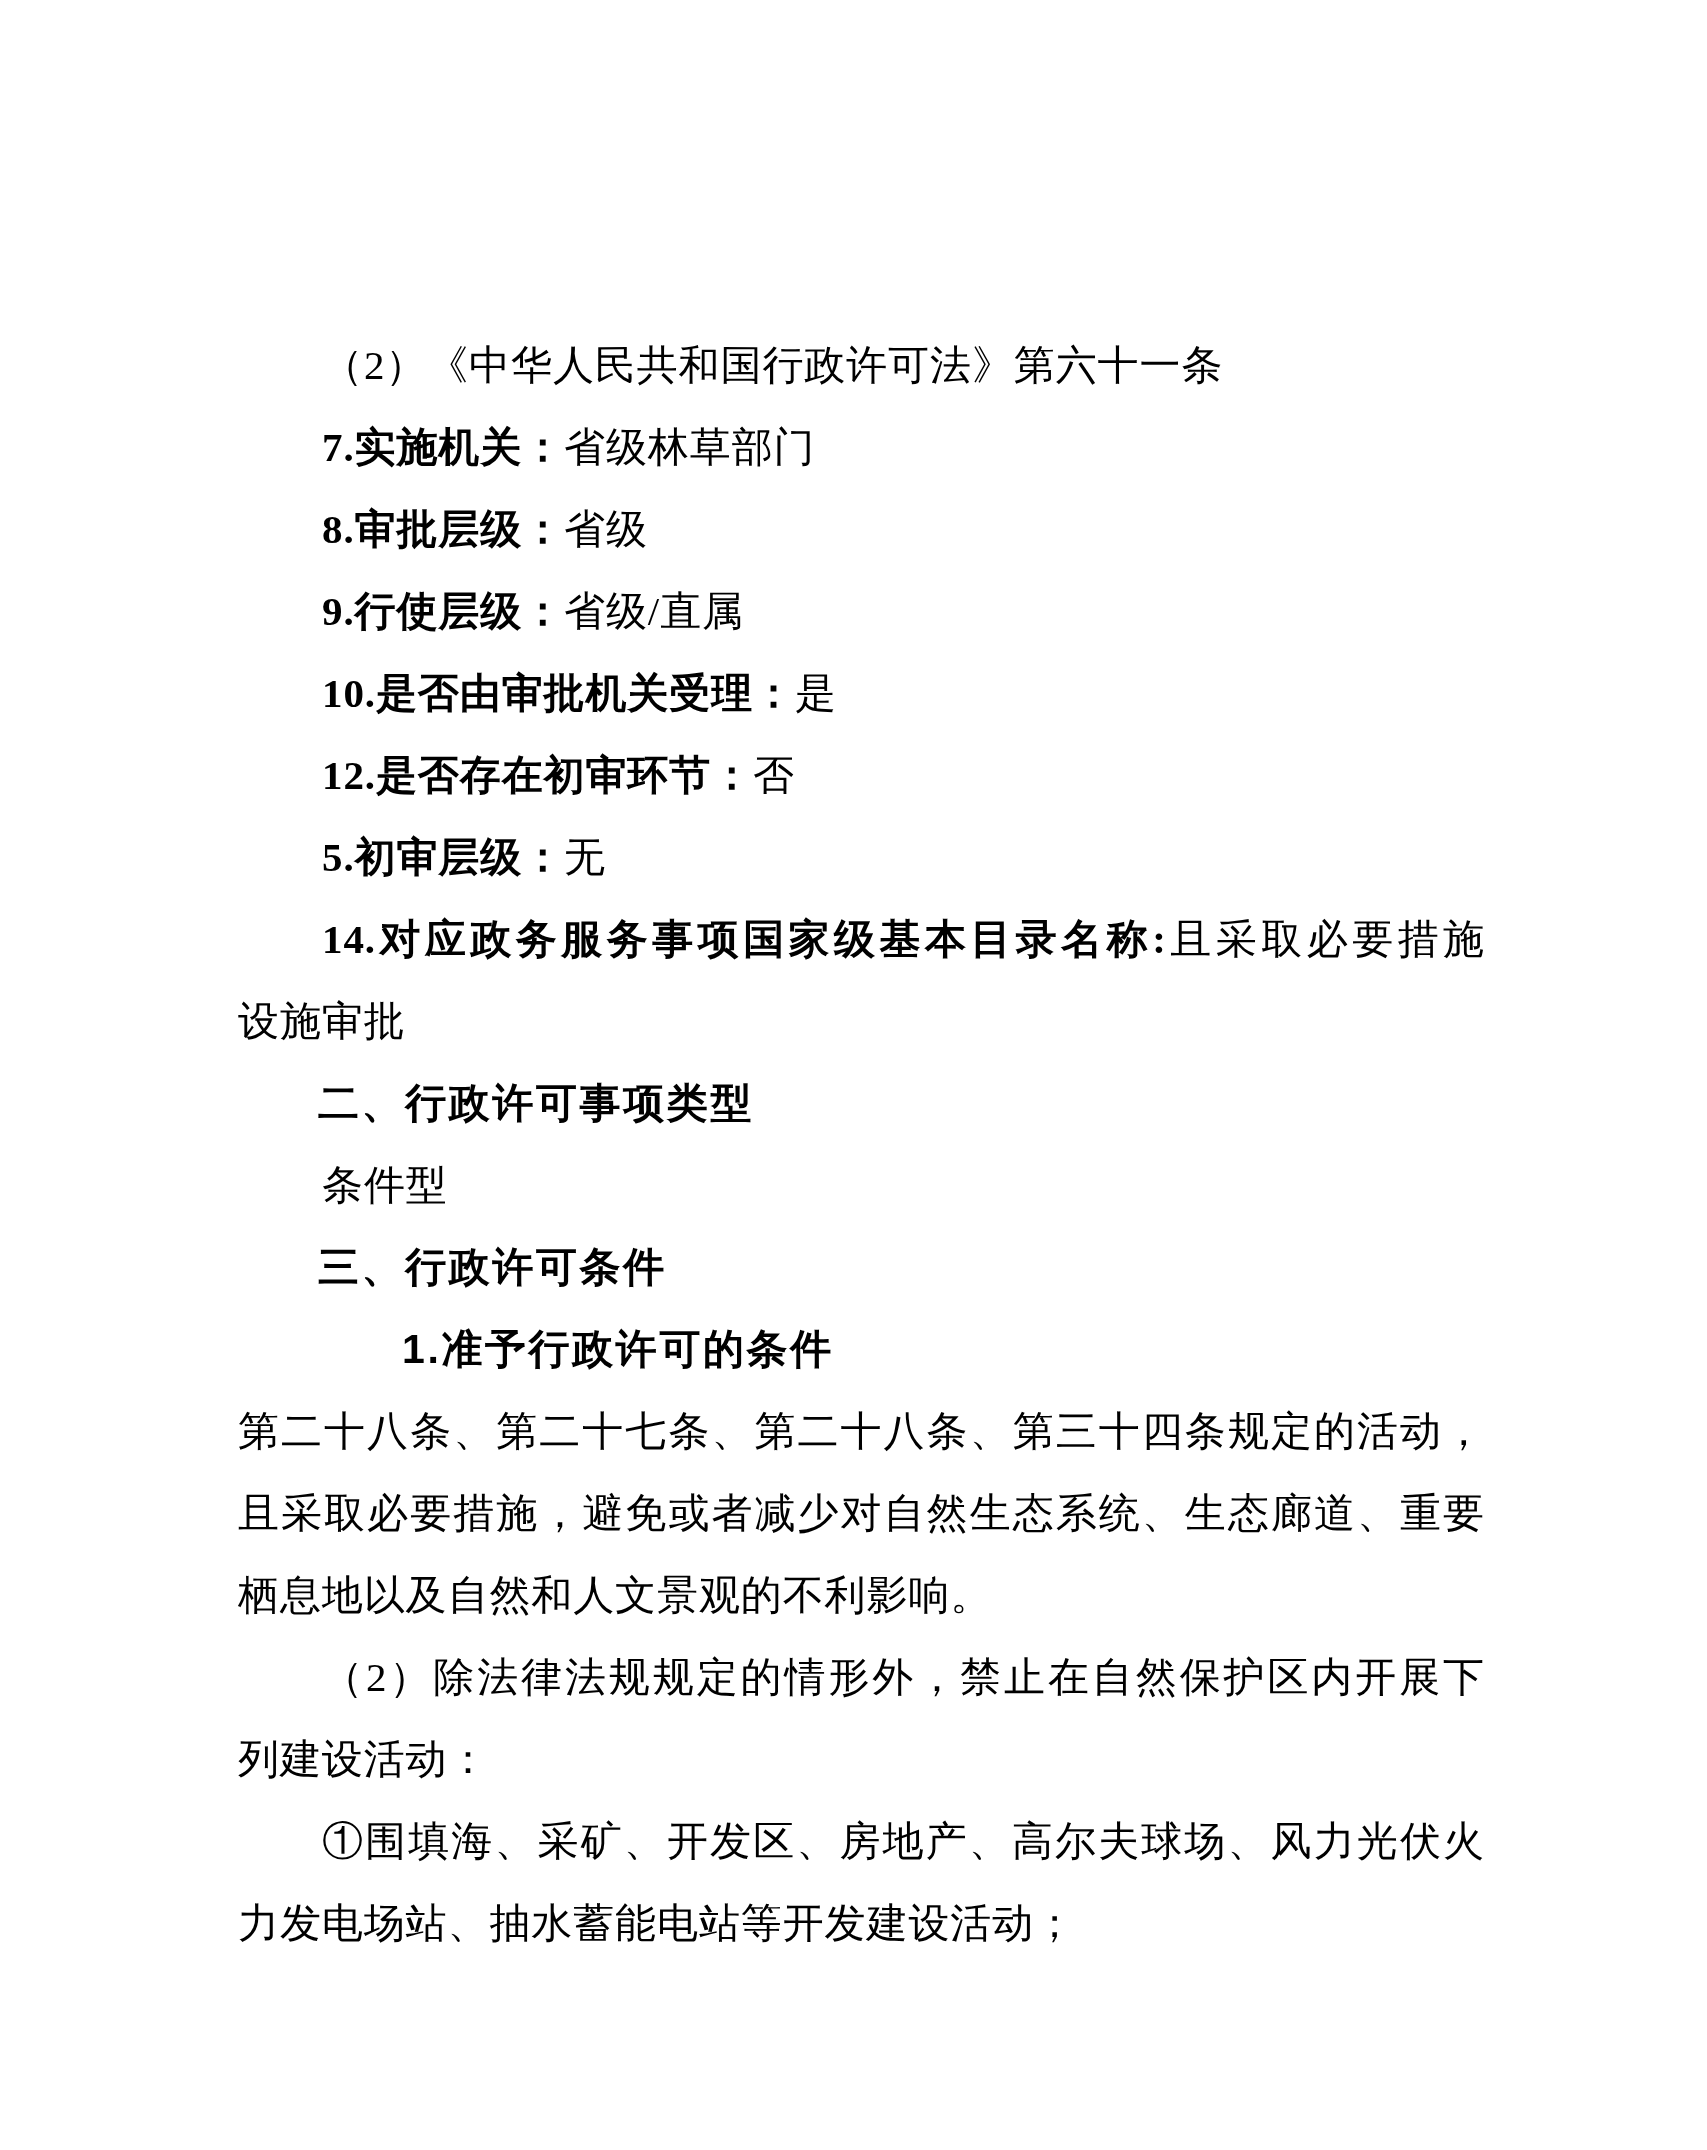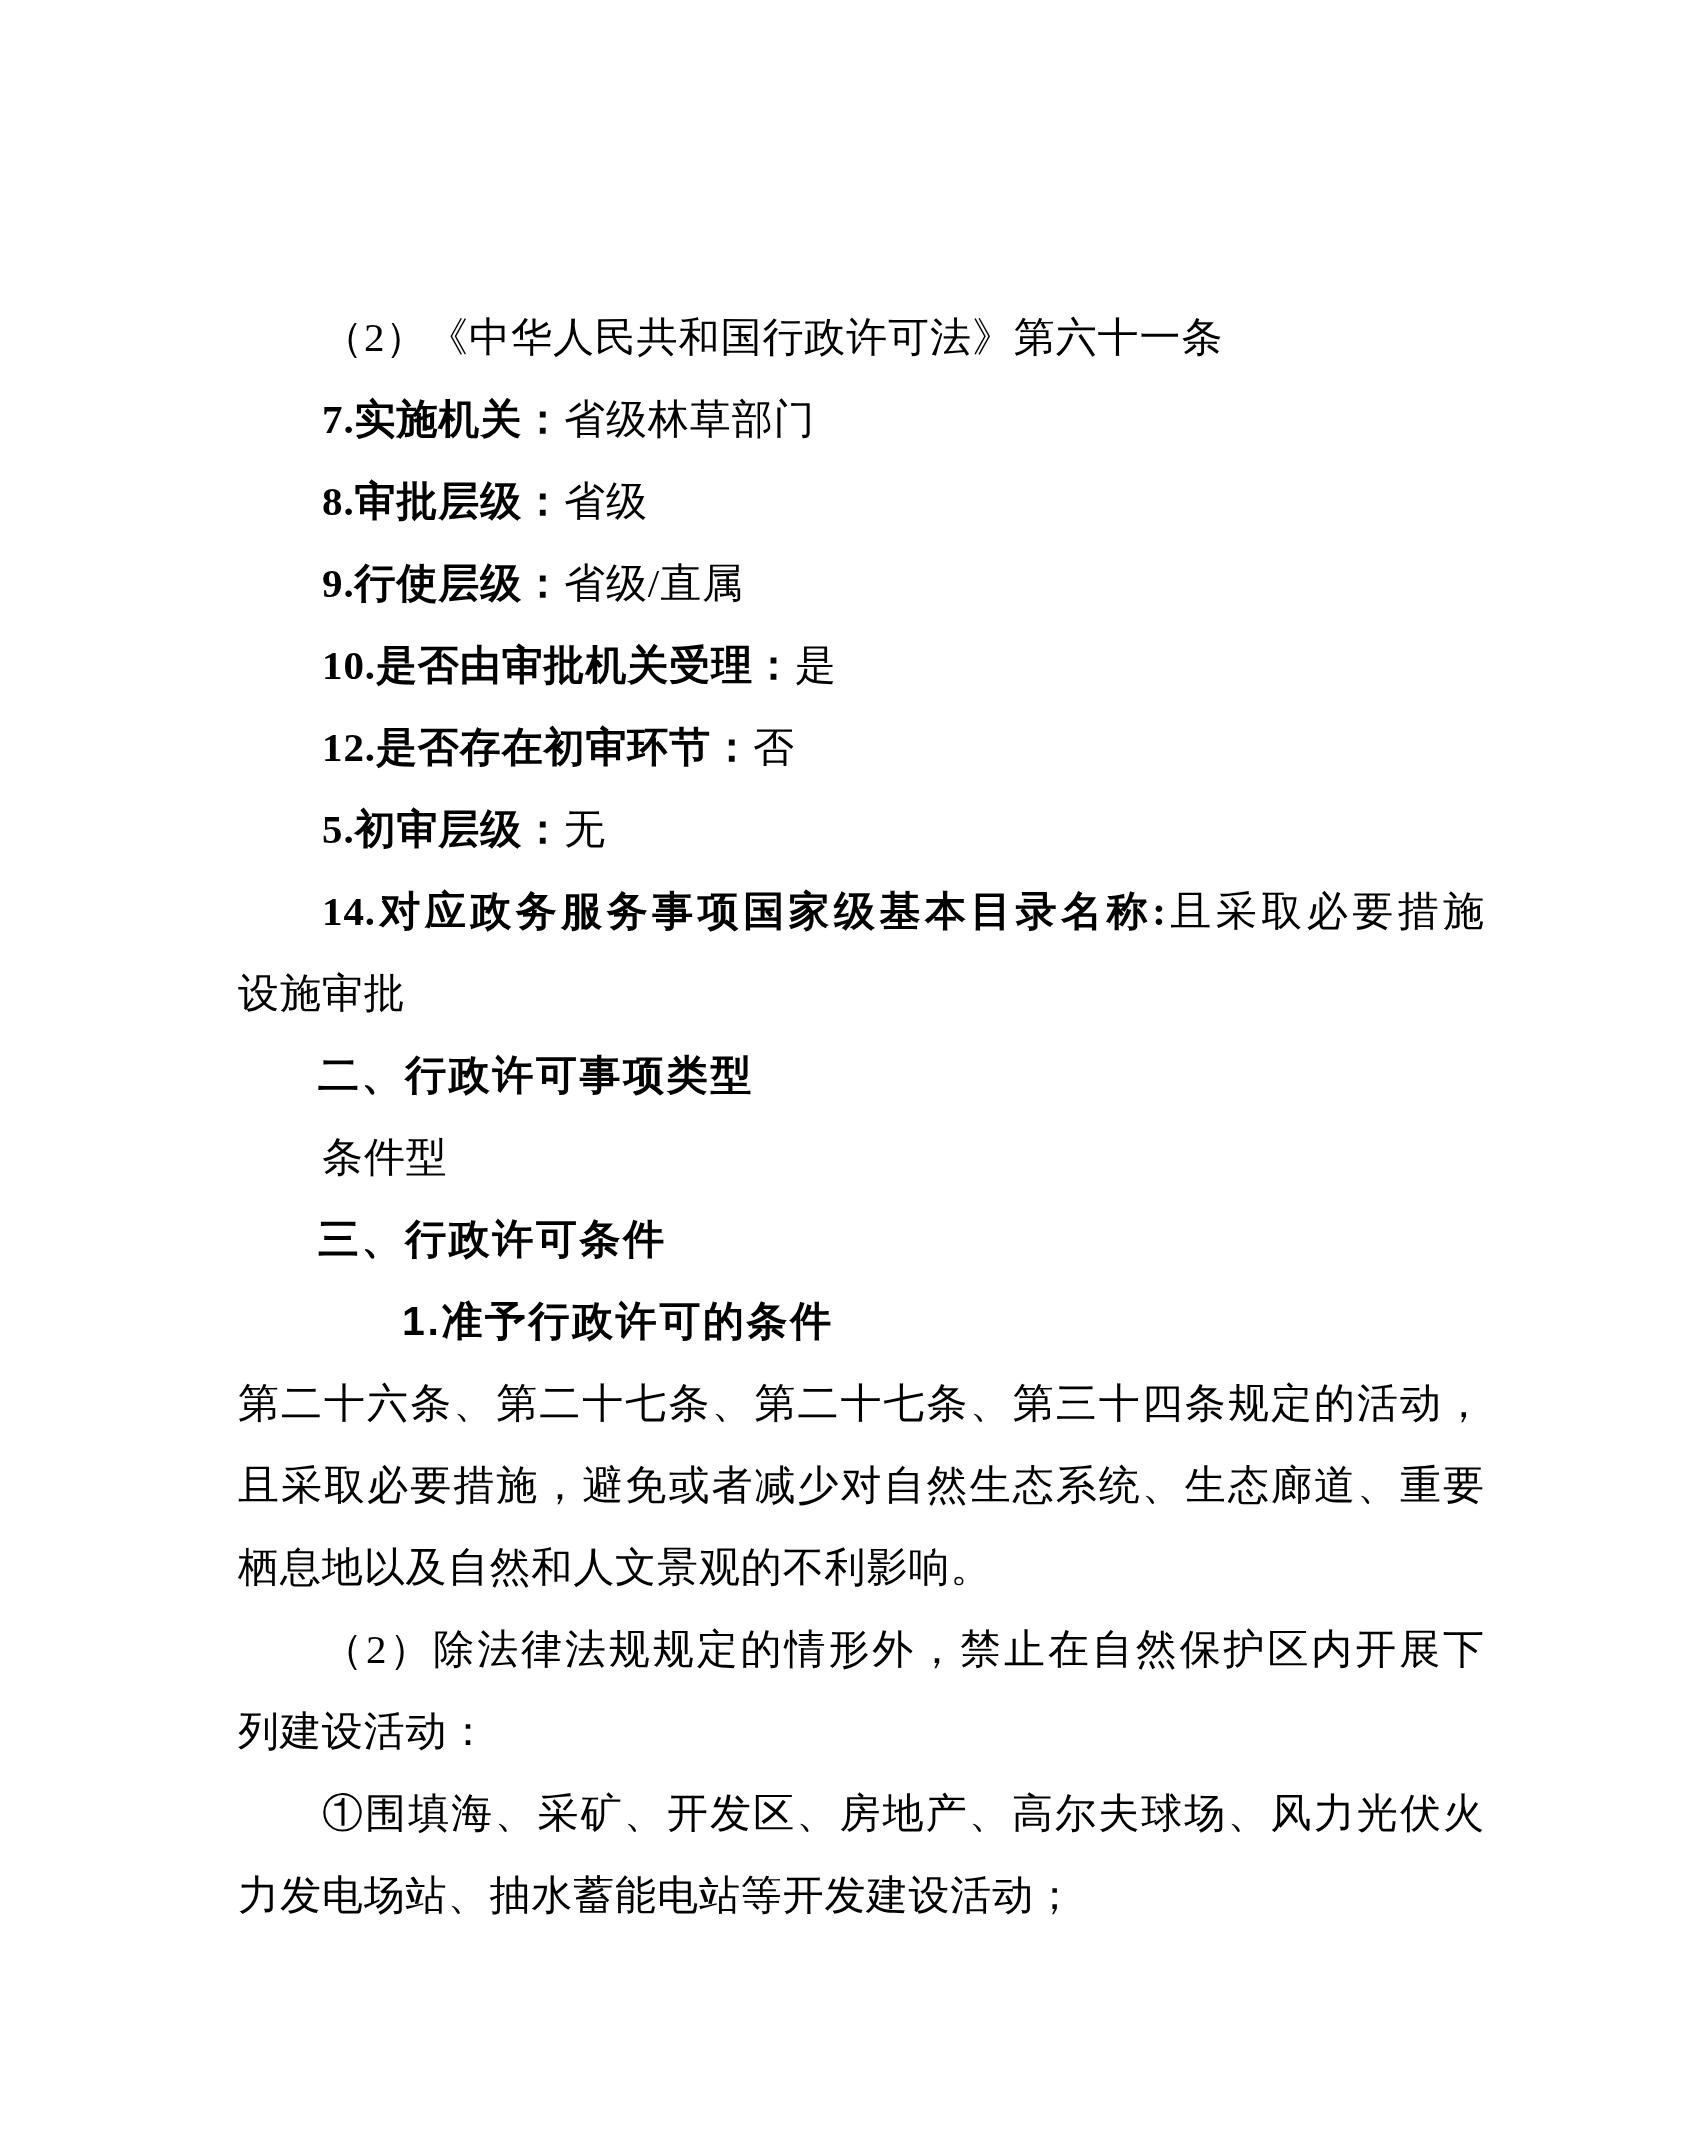--- a/index.html
+++ b/index.html
@@ -18,21 +18,21 @@
   .page {
     position: absolute;
     left: 0; top: 0;
     width: 1707px;
     height: 2414px;
     background: #ffffff;
   }
   .content {
     position: absolute;
     left: 238px;
-    top: 296px;
+    top: 324px;
     width: 1247px;
   }
   .line {
     height: 82px;
     line-height: 82px;
     font-size: 41px;
     white-space: nowrap;
     letter-spacing: 0.9px;
   }
   .line.indent {
@@ -81,21 +81,21 @@
 
     <div class="line hei"><span class="lbl">二、行政许可事项类型</span></div>
 
     <div class="line indent"><span class="val">条件型</span></div>
 
     <div class="line hei"><span class="lbl">三、行政许可条件</span></div>
 
     <div class="line hei indent"><span class="lbl">1.准予行政许可的条件</span></div>
 
 
-    <div class="line just"><span class="val">第二十六条、第二十七条、第二十七条、第三十四条规定的活动，</span></div>
+    <div class="line just"><span class="val">第二十八条、第二十七条、第二十八条、第三十四条规定的活动，</span></div>
 
     <div class="line just"><span class="val">且采取必要措施，避免或者减少对自然生态系统、生态廊道、重要</span></div>
 
     <div class="line"><span class="val">栖息地以及自然和人文景观的不利影响。</span></div>
 
     <div class="line indent just"><span class="val">（2）除法律法规规定的情形外，禁止在自然保护区内开展下</span></div>
 
     <div class="line"><span class="val">列建设活动：</span></div>
 
     <div class="line indent just"><span class="val">①围填海、采矿、开发区、房地产、高尔夫球场、风力光伏火</span></div>

